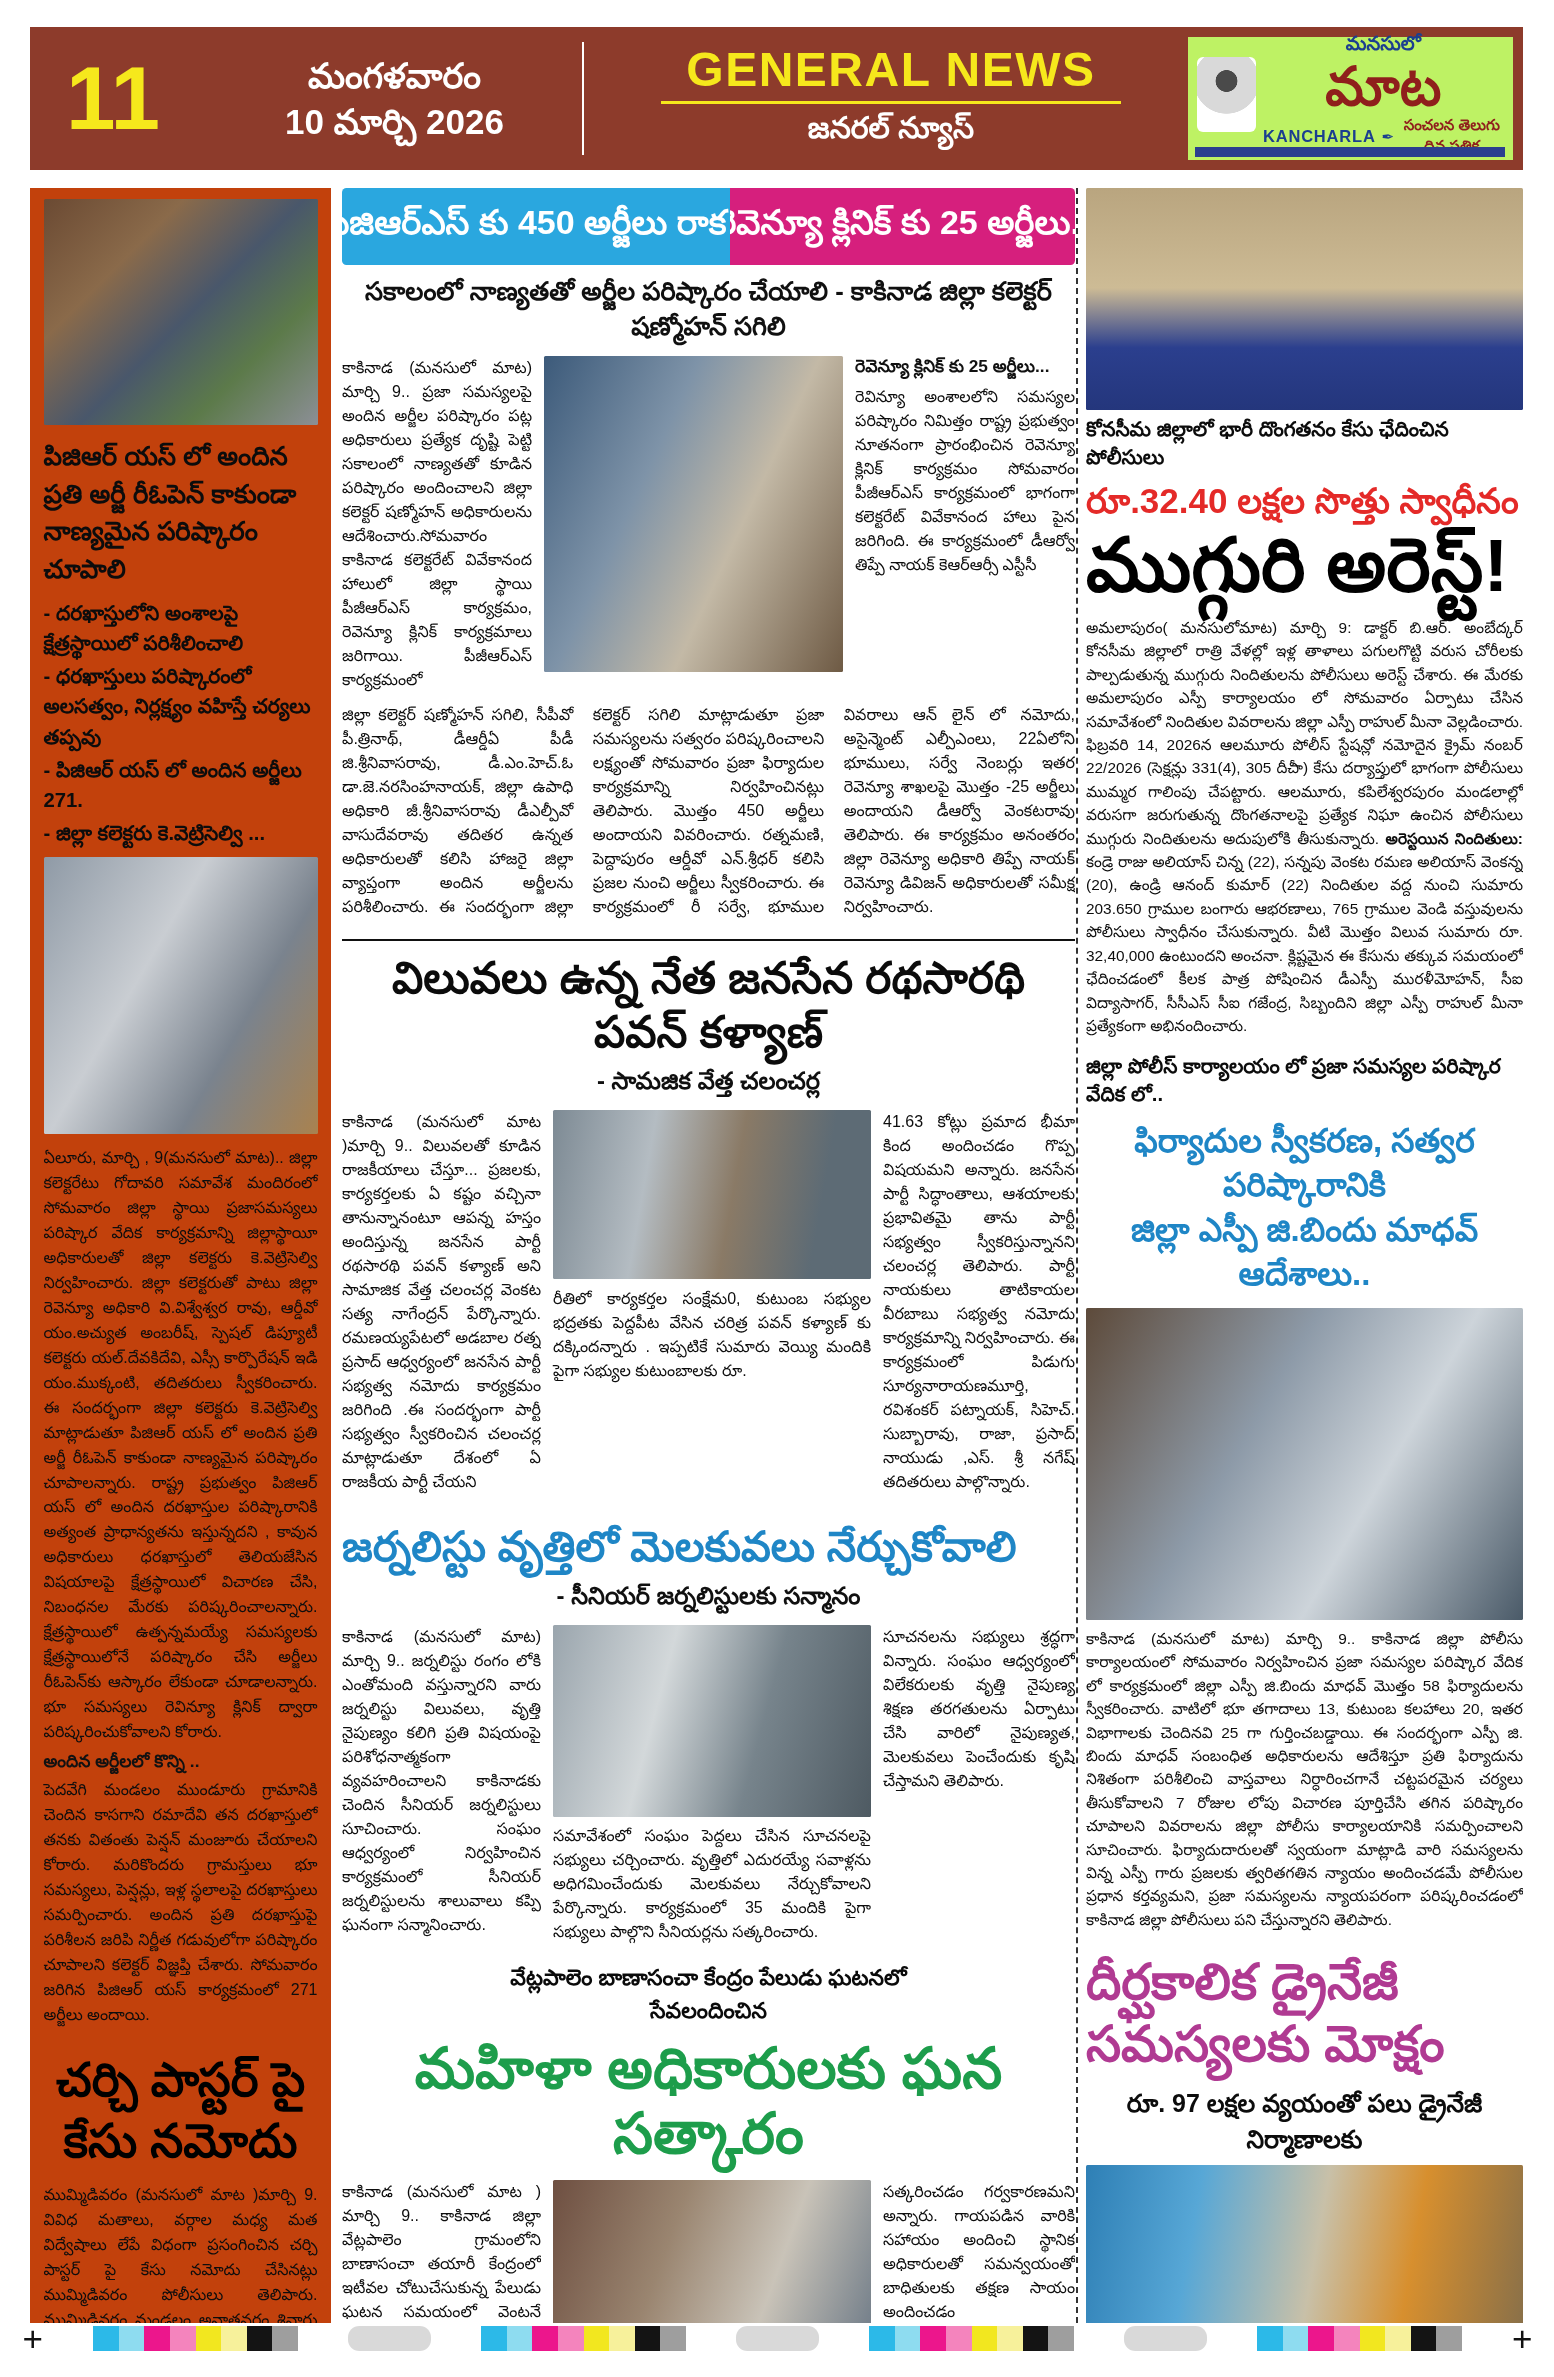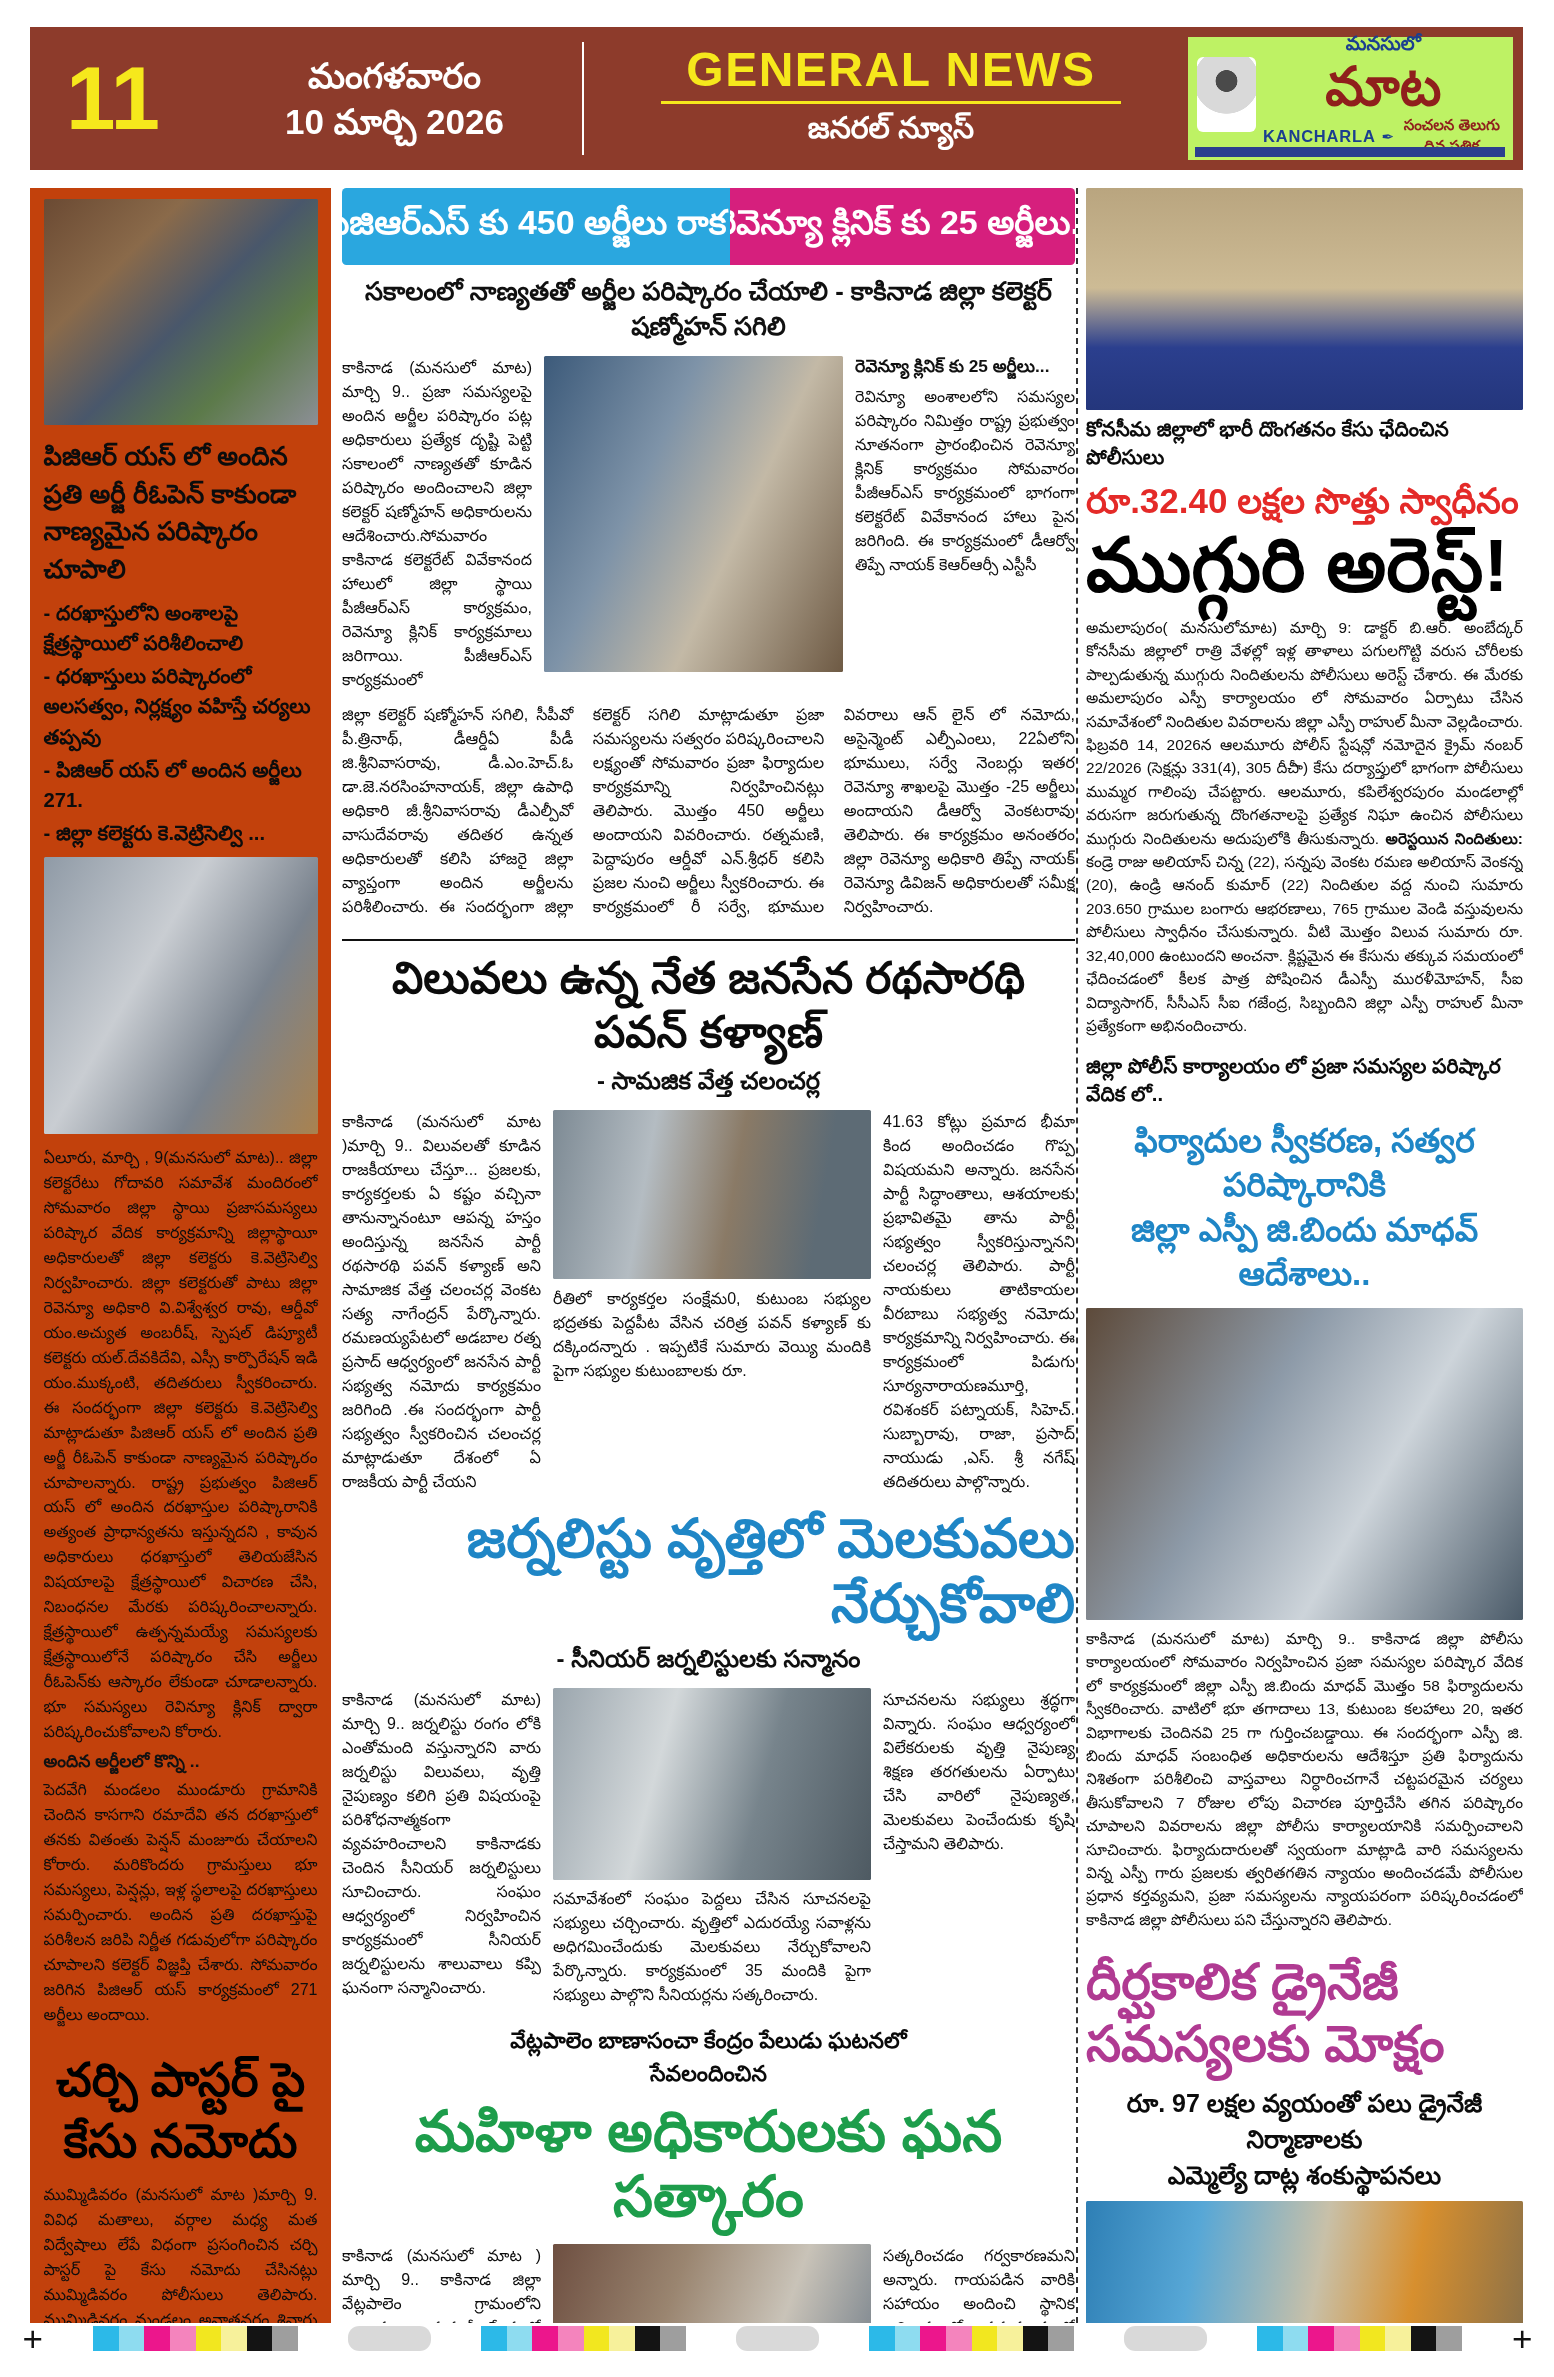--- a/index.html
+++ b/index.html
@@ -71,21 +71,21 @@
   .a1-col3 { width:220px; overflow:hidden; }
   .col-kicker { font-size:17.3px; font-weight:bold; margin-bottom:4.5px; }
   .a1-below { margin-top:10.5px; column-count:3; column-gap:19.6px; height:224px; overflow:hidden; }
   .center-divider { border-top:2.3px solid #111; margin:12px 0 10.5px; }
   .a2-headline { font-size:44px; font-weight:bold; text-align:center; color:#0b0b0b; line-height:1.22; }
   .sub-byline { font-size:24px; font-weight:bold; text-align:center; margin:9px 0; color:#101010; }
   .a2-col1 { width:199px; overflow:hidden; }
   .a2-mid { flex:1; }
   .a2-col3 { width:192px; overflow:hidden; }
   .under-photo { margin-top:7.5px; }
-  .a3-headline { color:#1f86c6; font-size:54px; font-weight:bold; text-align:right; line-height:1.2; margin-top:12px; }
+  .a3-headline { color:#1f86c6; font-size:42px; font-weight:bold; text-align:left; line-height:1.2; margin-top:28px; }
   .a4-kicker { font-size:22px; font-weight:bold; text-align:center; line-height:1.5; margin-top:16.5px; color:#0a0a0a; }
   .a4-headline { color:#1d9d4b; font-size:57px; font-weight:bold; text-align:center; line-height:1.15; margin:9px 0 13.5px; }
   
   .v-divider { position:absolute; left:1076px; top:188px; height:2135px; border-left:2.3px dashed #333; }
   .right-col { position:absolute; left:1086px; top:188px; width:437px; height:2135px; overflow:hidden; }
   .r-caption { font-size:20.3px; font-weight:bold; margin:7.5px 0 6px; color:#0c0c0c; }
   .r-red-headline { color:#e42a28; font-size:35px; font-weight:bold; line-height:1.2; }
   .r-black-headline { font-size:75px; font-weight:bold; color:#000; line-height:1.08; margin:3px 0 10.5px; }
   .r-body { font-size:15.4px; line-height:1.52; text-align:justify; color:#0d0d0d; }
   .r-kicker { font-size:20.3px; font-weight:bold; margin-top:18px; color:#0c0c0c; }
@@ -227,21 +227,20 @@
     </div>
     <div class="photo ph-sp"></div>
     <p class="r-body" style="margin-top:7.5px;">కాకినాడ (మనసులో మాట) మార్చి 9..  కాకినాడ జిల్లా పోలీసు కార్యాలయంలో సోమవారం నిర్వహించిన ప్రజా సమస్యల పరిష్కార వేదిక లో కార్యక్రమంలో జిల్లా ఎస్పీ  జి.బిందు మాధవ్  మొత్తం 58 ఫిర్యాదులను స్వీకరించారు. వాటిలో భూ తగాదాలు 13, కుటుంబ కలహాలు 20, ఇతర విభాగాలకు చెందినవి 25 గా గుర్తించబడ్డాయి. ఈ సందర్భంగా ఎస్పీ జి. బిందు మాధవ్ సంబంధిత అధికారులను ఆదేశిస్తూ ప్రతి ఫిర్యాదును నిశితంగా పరిశీలించి వాస్తవాలు నిర్ధారించగానే చట్టపరమైన చర్యలు తీసుకోవాలని 7 రోజుల లోపు విచారణ పూర్తిచేసి తగిన పరిష్కారం చూపాలని వివరాలను జిల్లా పోలీసు కార్యాలయానికి సమర్పించాలని సూచించారు. ఫిర్యాదుదారులతో స్వయంగా మాట్లాడి వారి సమస్యలను విన్న ఎస్పీ గారు ప్రజలకు త్వరితగతిన న్యాయం అందించడమే పోలీసుల ప్రధాన కర్తవ్యమని, ప్రజా సమస్యలను న్యాయపరంగా పరిష్కరించడంలో కాకినాడ జిల్లా పోలీసులు పని చేస్తున్నారని తెలిపారు.</p>
 
     <div class="r-magenta-headline">
       <div>దీర్ఘకాలిక డ్రైనేజీ</div>
       <div>సమస్యలకు మోక్షం</div>
     </div>
     <div class="r-subhead">
       <div>రూ. 97 లక్షల వ్యయంతో పలు డ్రైనేజీ నిర్మాణాలకు</div>
-      <div>ఎమ్మెల్యే దాట్ల శంకుస్థాపనలు</div>
     </div>
     <div class="photo ph-drain"></div>
 
   </div>
 
   <div class="reg-strip">
     <span class="reg-plus">+</span>
     <div class="color-group">
       <span class="sw-c"></span>
         <span class="sw-lc"></span>

